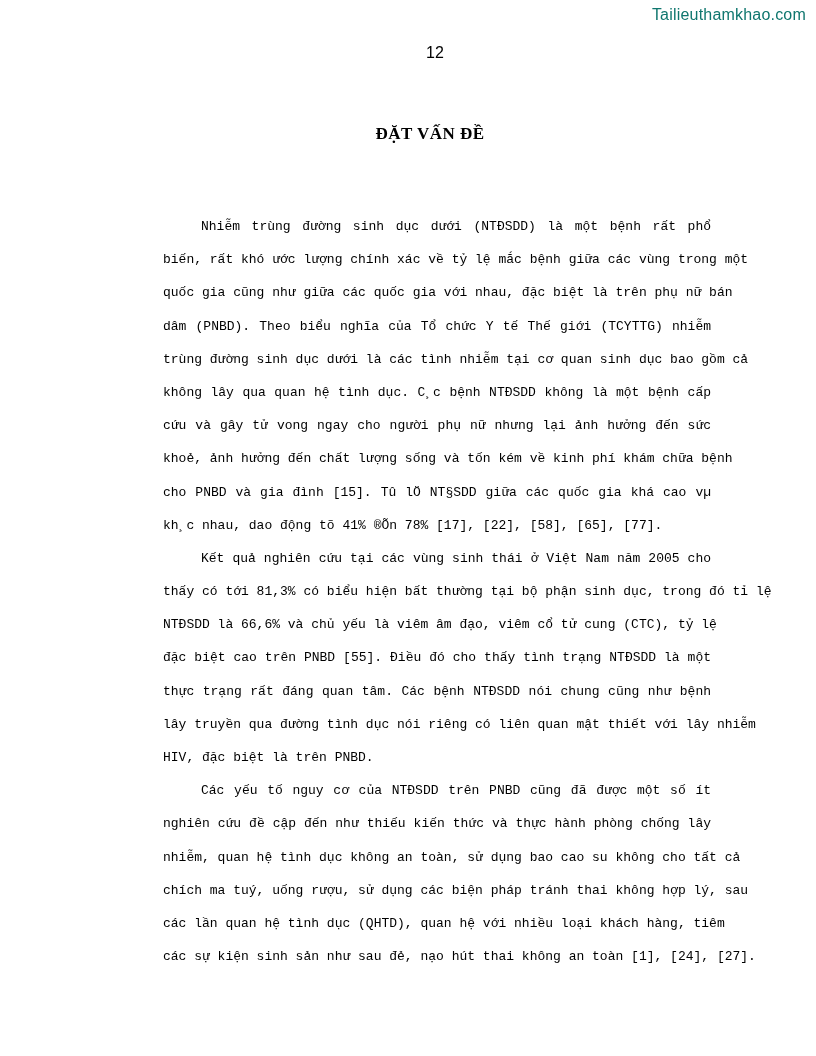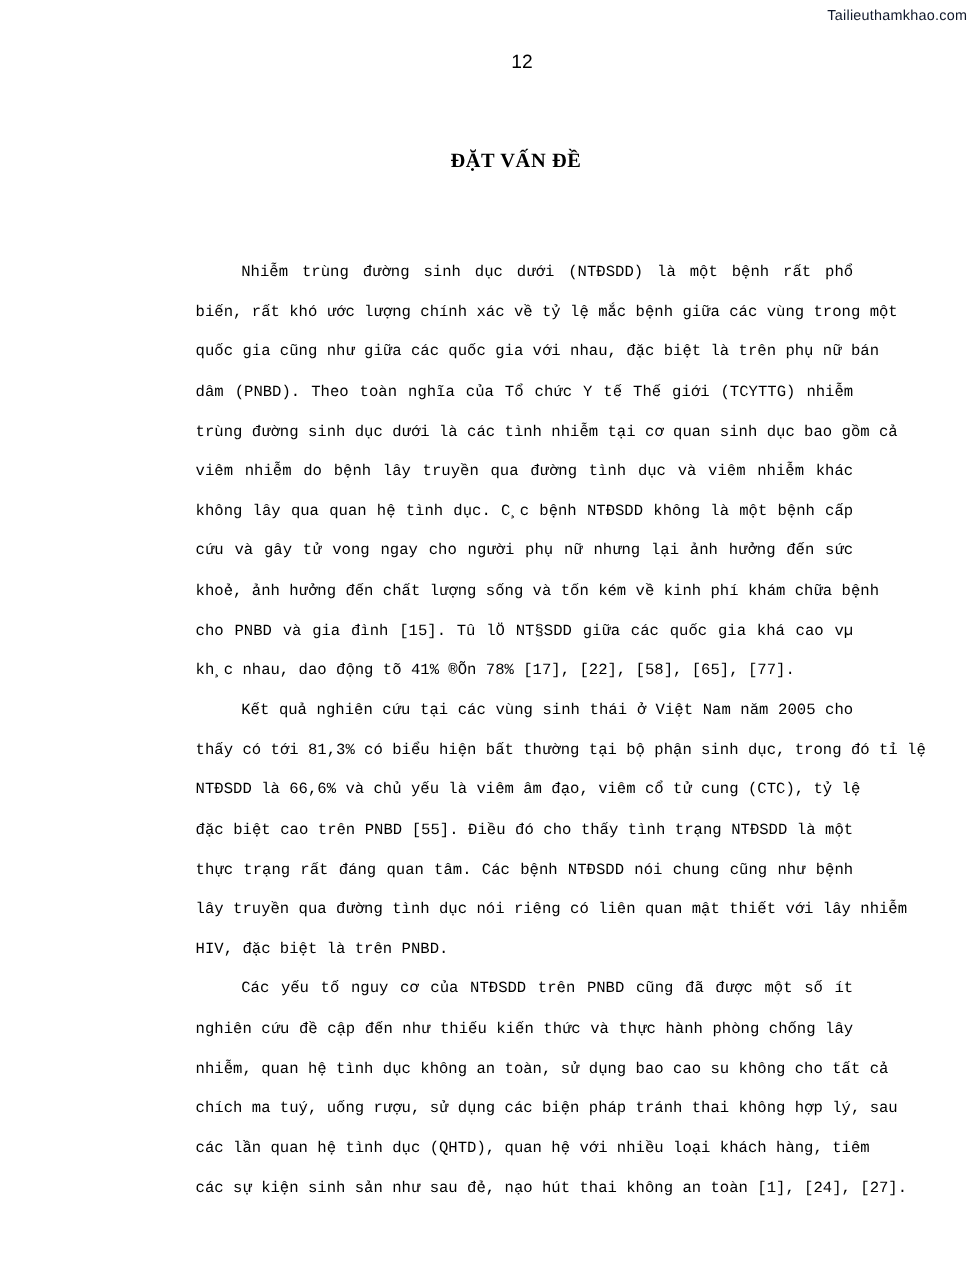--- a/index.html
+++ b/index.html
@@ -12,22 +12,22 @@
       height: 1056px;
       position: relative;
       overflow: hidden;
       color: #000;
     }
     .watermark {
       position: absolute;
       top: 6px;
       right: 10px;
       font-family: "Liberation Sans", sans-serif;
-      font-size: 12px;
-      color: #0f172a;
+      font-size: 16px;
+      color: #0f766e;
       letter-spacing: 0.2px;
     }
     .page-number {
       position: absolute;
       top: 44px;
       left: 0;
       width: 870px;
       text-align: center;
       font-family: "Liberation Sans", sans-serif;
       font-size: 16px;
@@ -73,23 +73,22 @@
 
 <div class="page-number">12</div>
 
 <div class="title">ĐẶT VẤN ĐỀ</div>
 
 <div class="body">
   <div>
     <span class="line indent">Nhiễm trùng đường sinh dục dưới (NTĐSDD) là một bệnh rất phổ</span>
     <span class="line">biến, rất khó ước lượng chính xác về tỷ lệ mắc bệnh giữa các vùng trong một</span>
     <span class="line">quốc gia cũng như giữa các quốc gia với nhau, đặc biệt là trên phụ nữ bán</span>
-    <span class="line">dâm (PNBD). Theo toàn nghĩa của Tổ chức Y tế Thế giới (TCYTTG) nhiễm</span>
+    <span class="line">dâm (PNBD). Theo biểu nghĩa của Tổ chức Y tế Thế giới (TCYTTG) nhiễm</span>
     <span class="line">trùng đường sinh dục dưới là các tình nhiễm tại cơ quan sinh dục bao gồm cả</span>
-    <span class="line">viêm nhiễm do bệnh lây truyền qua đường tình dục và viêm nhiễm khác</span>
     <span class="line">không lây qua quan hệ tình dục. C¸c  bệnh NTĐSDD không là một bệnh cấp</span>
     <span class="line">cứu và gây tử vong ngay cho người phụ nữ nhưng lại ảnh hưởng đến sức</span>
     <span class="line">khoẻ, ảnh hưởng đến chất lượng sống và tốn kém về kinh phí khám chữa bệnh</span>
     <span class="line">cho PNBD và gia đình [15]. Tû lÖ NT§SDD giữa các quốc gia khá cao vµ</span>
     <span class="line last">kh¸c nhau, dao động tõ 41% ®Õn 78% [17], [22], [58], [65], [77].</span>
   </div>
   <div>
     <span class="line indent">Kết quả nghiên cứu  tại các vùng sinh thái ở Việt Nam năm 2005 cho</span>
     <span class="line">thấy có tới 81,3% có biểu hiện bất thường tại bộ phận sinh dục, trong đó tỉ lệ</span>
     <span class="line">NTĐSDD là 66,6% và chủ yếu là viêm âm đạo, viêm cổ tử cung (CTC), tỷ lệ</span>

